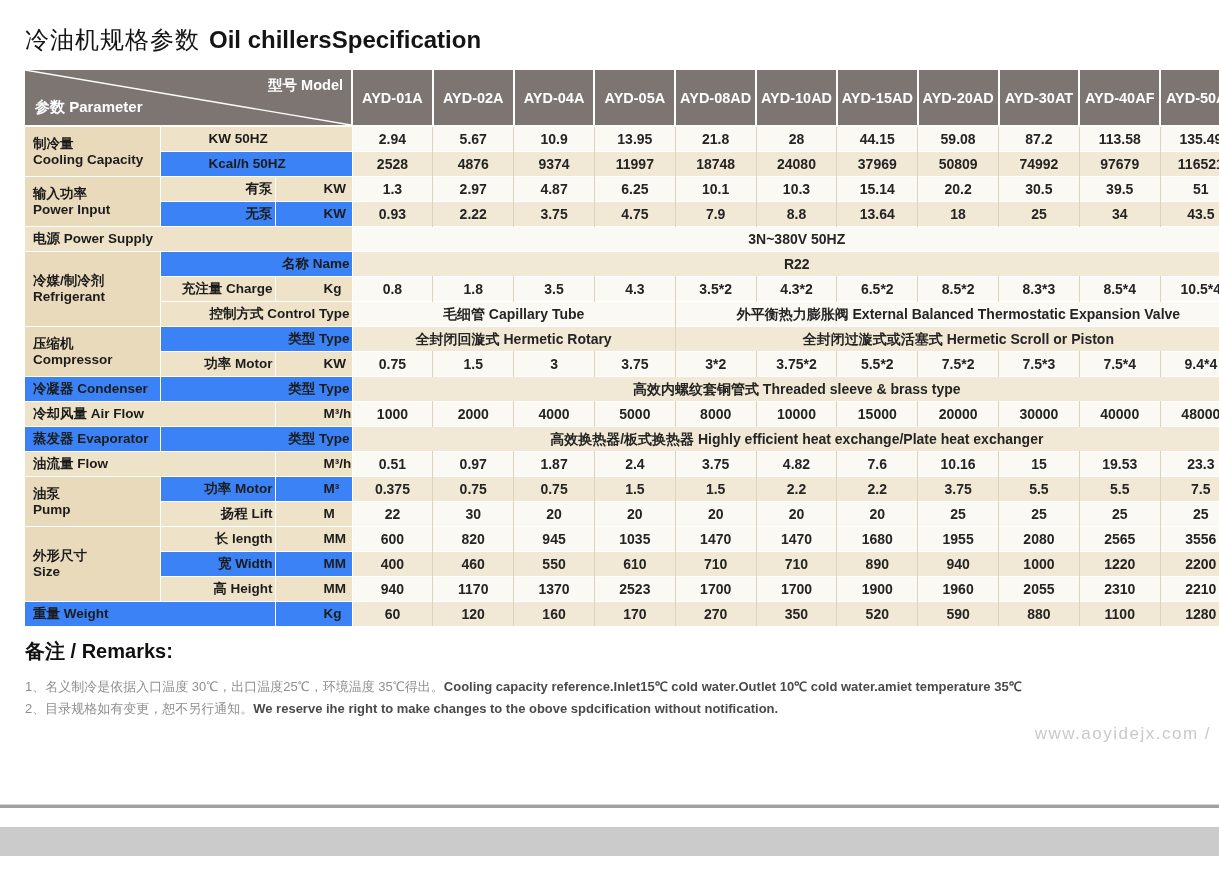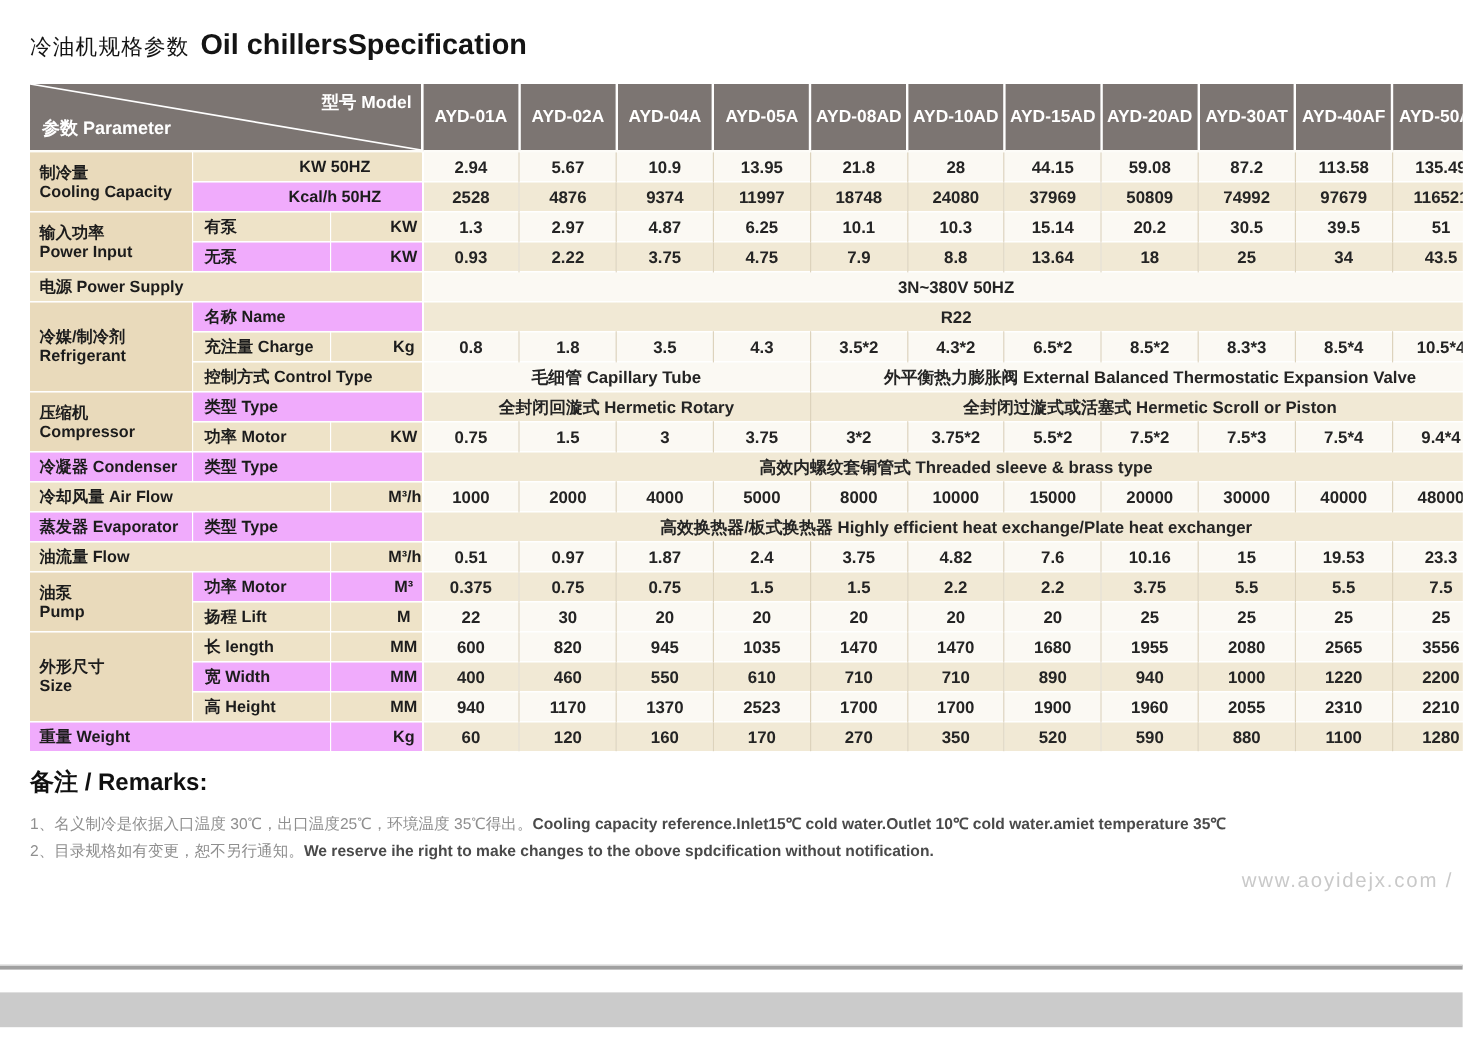--- a/index.html
+++ b/index.html
@@ -2,21 +2,21 @@
 <html><head>
 <meta charset="utf-8">
 <style>
   html,body{margin:0;padding:0;}
   body{
     width:1219px;height:884px;position:relative;background:#ffffff;
     font-family:"Liberation Sans", sans-serif;overflow:hidden;
   }
   
   .title{position:absolute;left:25px;top:24px;white-space:nowrap;color:#141414;}
-  .title .zh{font-size:18px;letter-spacing:1px;text-align:right;}
+  .title .zh{font-size:24px;letter-spacing:1px;text-align:right;}
   .title .en{font-size:24px;font-weight:bold;margin-left:9px;}
   
   table.spec{
     position:absolute;left:25px;top:70px;width:1216px;
     border-collapse:collapse;table-layout:fixed;
   }
   thead th{
     background:#7c7572;color:#ffffff;height:55px;padding:0;
     font-size:14.5px;font-weight:bold;
     border-right:2px solid #ffffff;border-bottom:2px solid #fdfcf8;
@@ -29,30 +29,30 @@
   tbody td{
     height:24px;line-height:24px;padding:0 2px;overflow:hidden;white-space:nowrap;
     text-align:center;font-size:14px;font-weight:bold;color:#242424;
   }
   td.lbl{
     font-size:13.5px;color:#1c1c1c;
     border-right:1px solid rgba(255,255,255,.85);
     border-top:1px solid rgba(255,255,255,.7);
   }
   td.k-group{text-align:left;padding-left:8px;white-space:pre-line;line-height:16px;}
-  td.k-sub{text-align:left;padding-left:10px;}
-  td.k-unit{text-align:center;padding-left:48px;}
+  td.k-sub{text-align:right;padding-left:10px;}
+  td.k-unit{text-align:left;padding-left:48px;}
   td.val{
     border-right:1px solid #ddd3bc;
     border-top:1px solid rgba(255,255,255,.55);
   }
   td.val:last-child{border-right:none;}
   tr.w td.lbl{background:#eee3c8;}
   tr.w td.val{background:#fbf9f3;}
-  tr.b td.lbl{background:#f0abfc;}
+  tr.b td.lbl{background:#3b82f6;}
   tr.b td.val{background:#f1e9d5;}
   td.tall{background:#e9dabb !important;}
   
   .remarks{position:absolute;left:25px;top:638px;width:1170px;}
   .remarks h2{margin:0 0 14px 0;font-size:20px;color:#101010;}
   .remarks p{margin:0 0 6px 0;font-size:13px;line-height:16px;}
   .remarks .zh{color:#8f8f8f;}
   .remarks .en{color:#4a4a4a;font-weight:bold;}
   
   .watermark{

